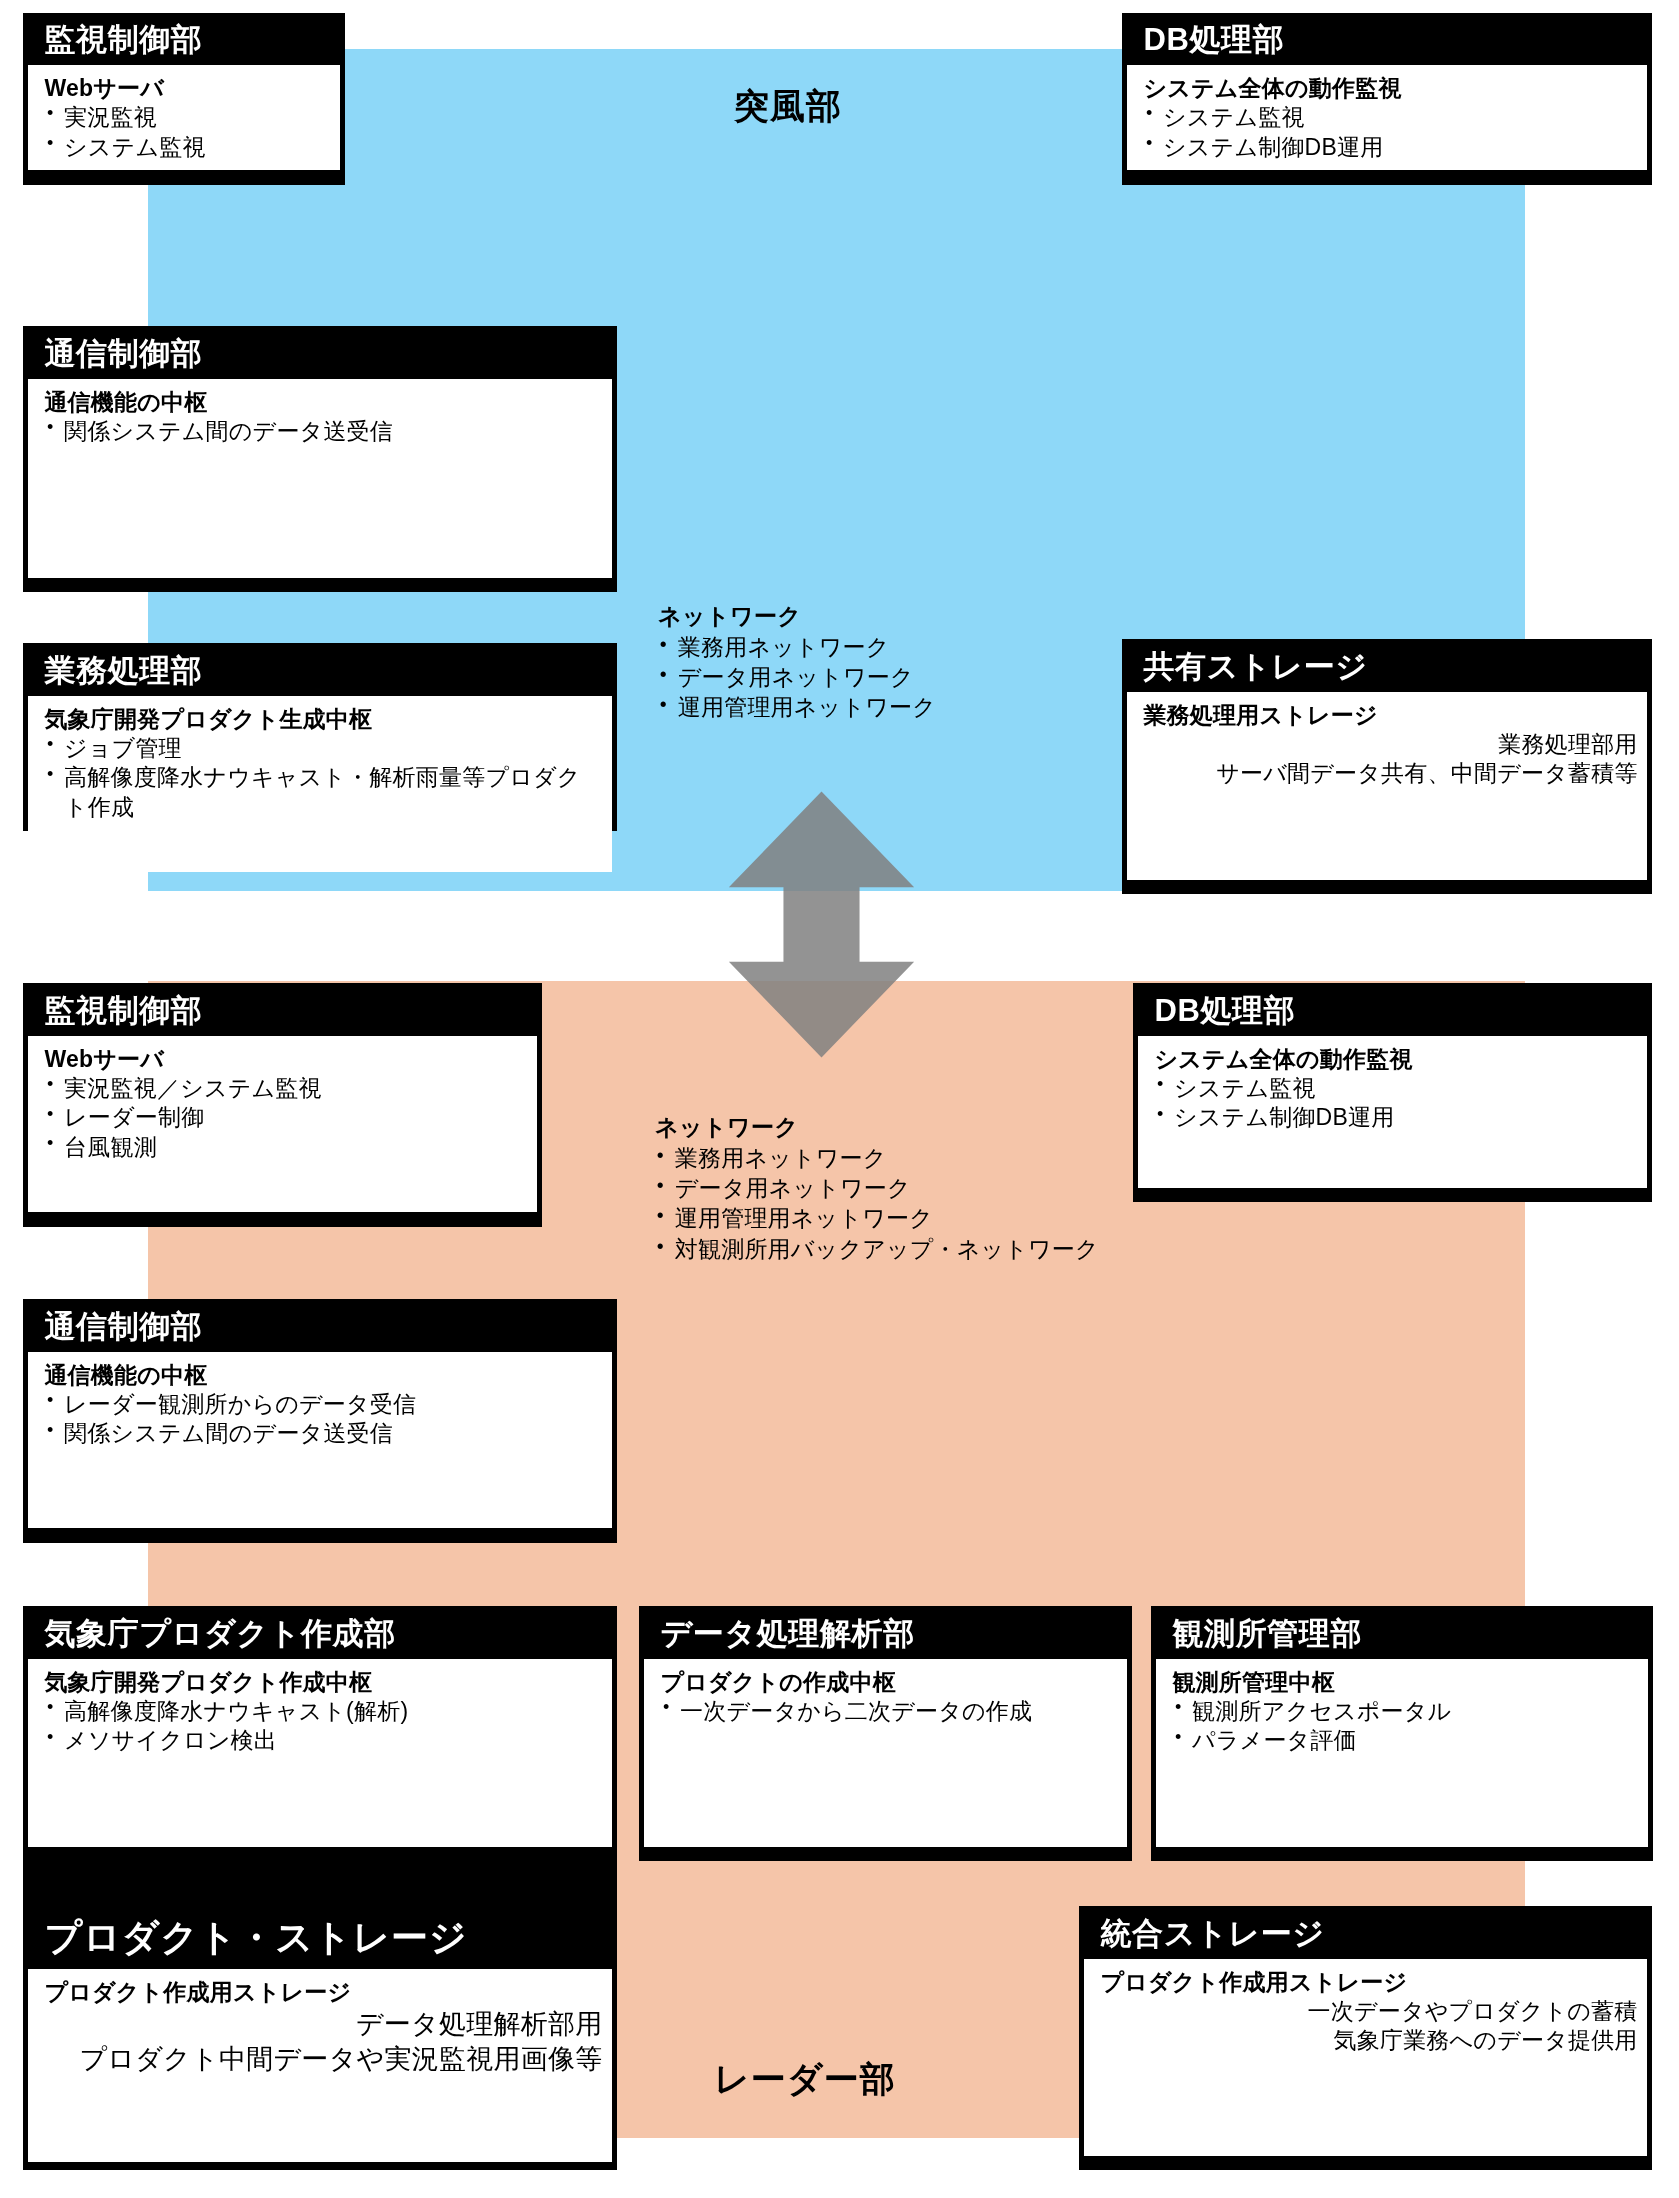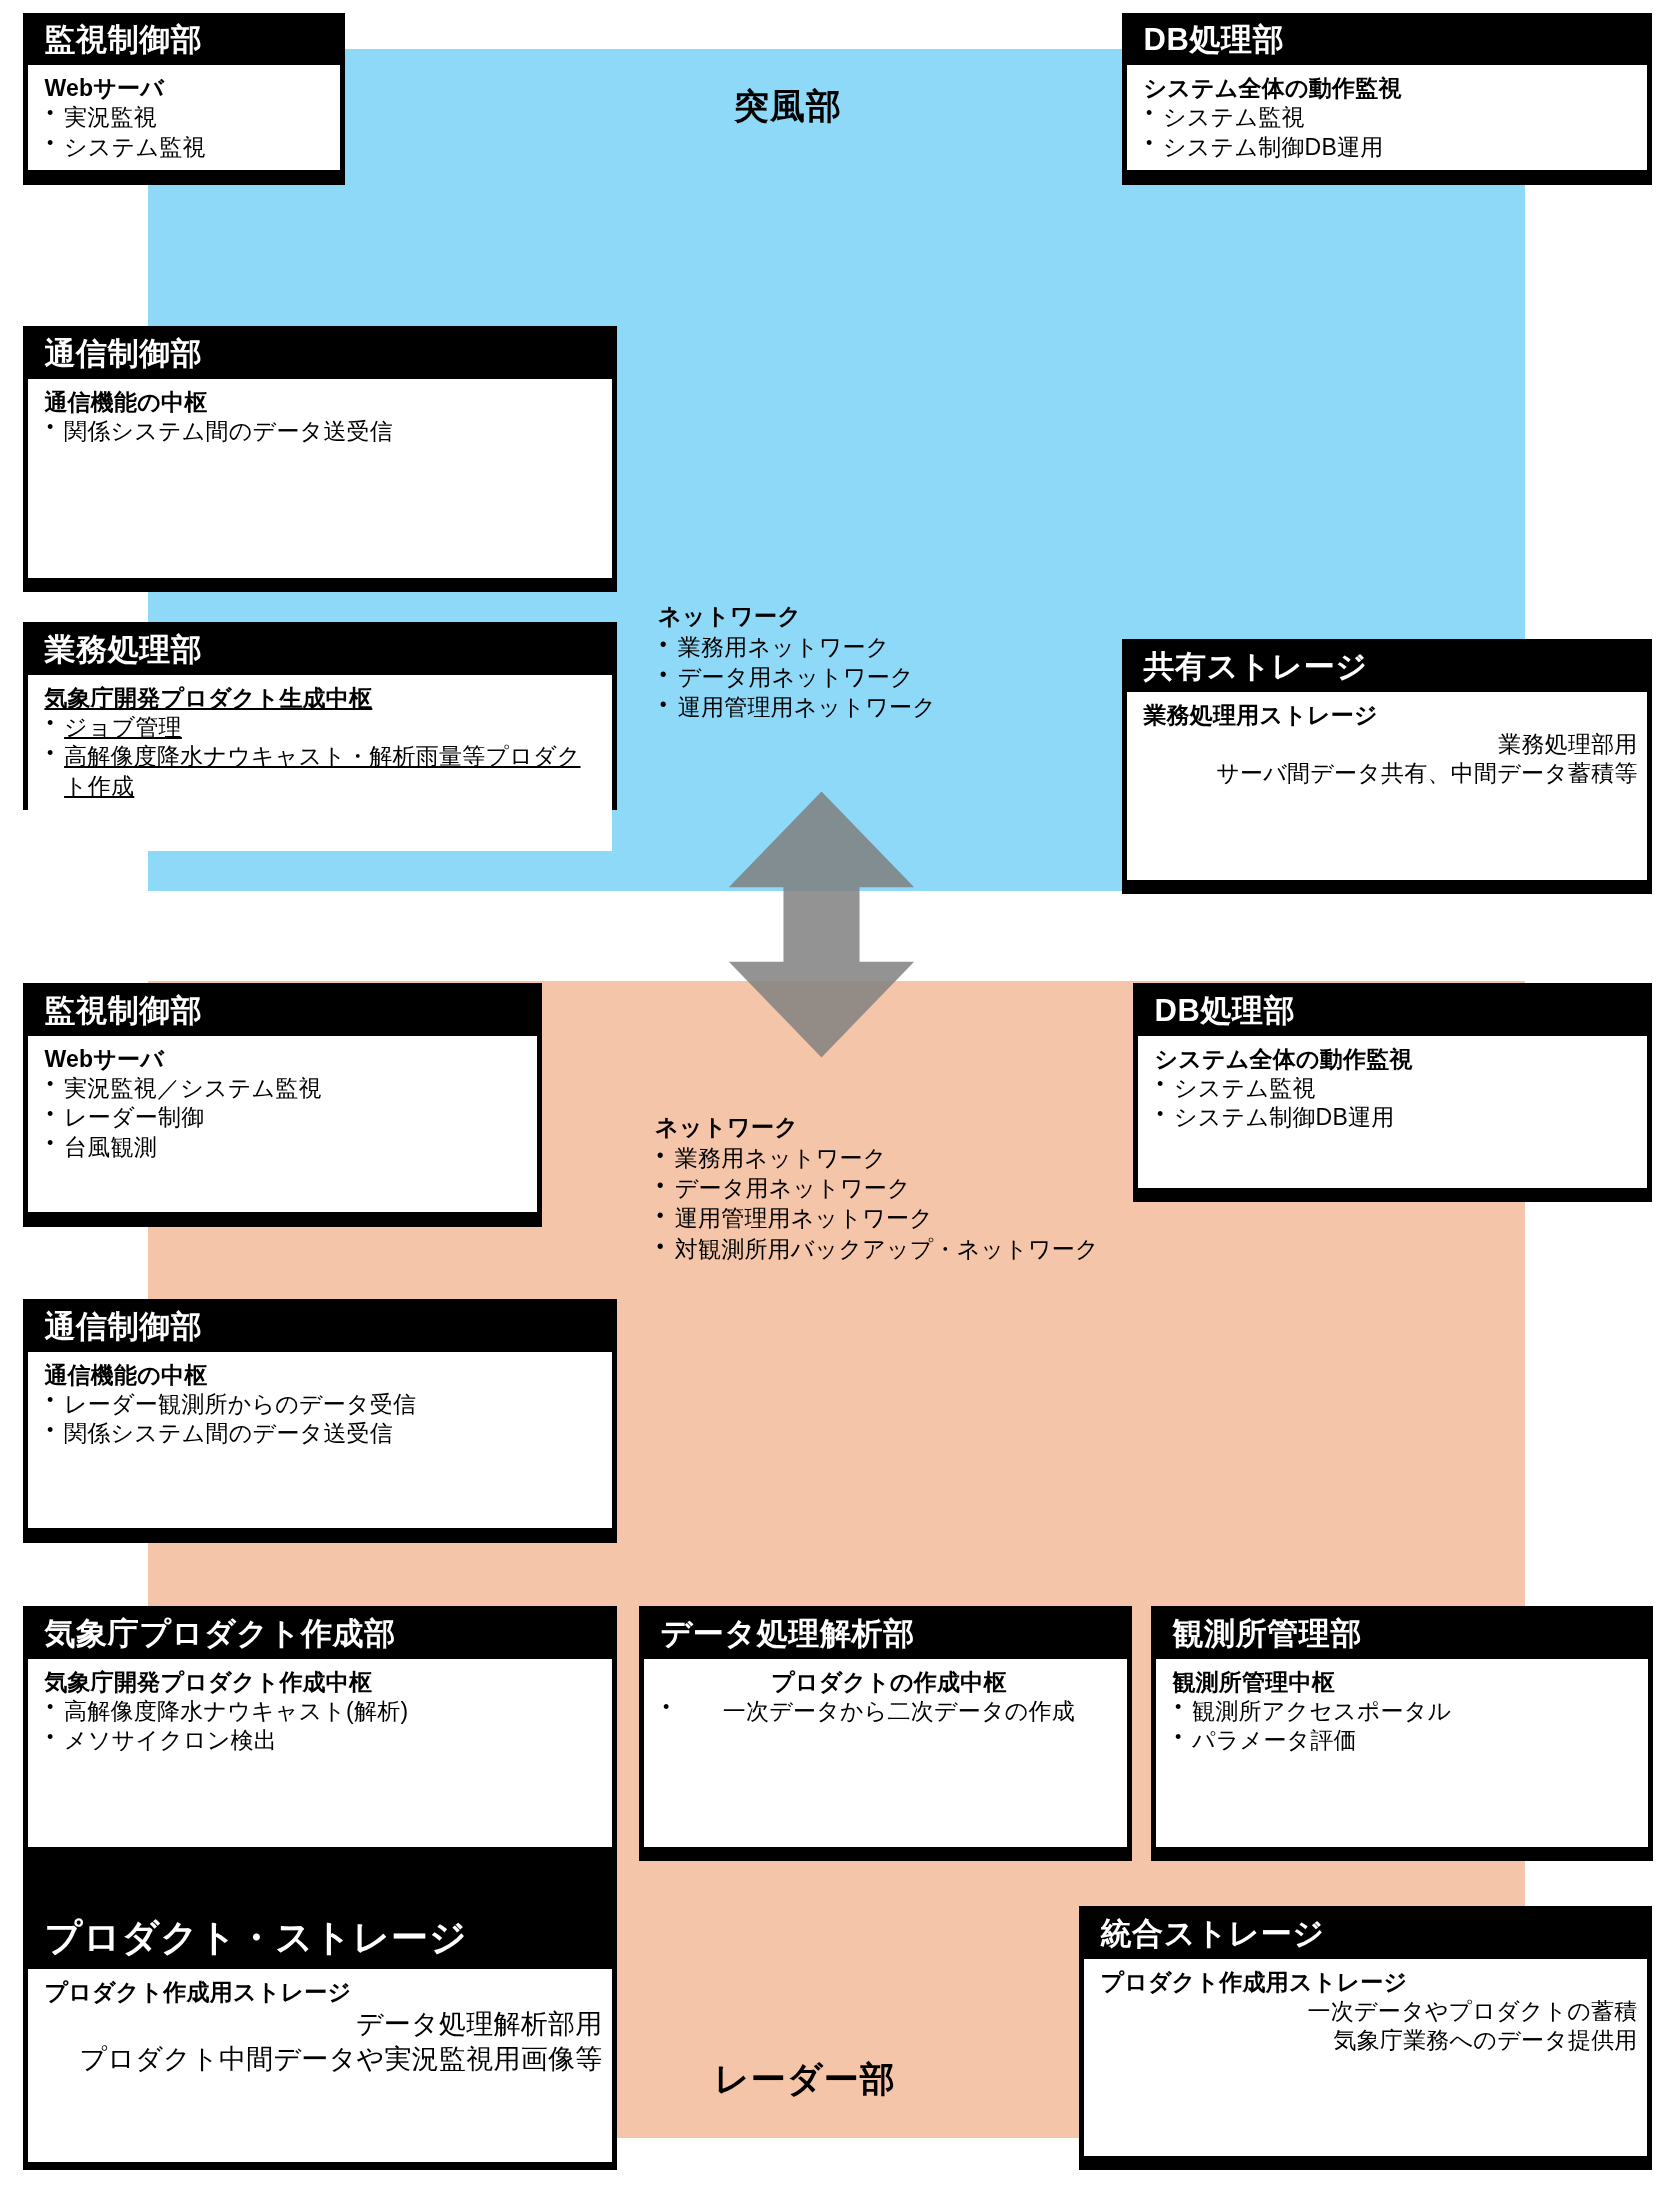--- a/index.html
+++ b/index.html
@@ -114,21 +114,21 @@
   #card-db-top .card-body{height:105px;}
   #card-db-top .body-head{font-size:23px;}
   #card-db-top li{font-size:23px;}
 
   #card-tsushin-top{left:23px;top:326px;width:594px;height:266px;}
   #card-tsushin-top .card-title{font-size:31px;}
   #card-tsushin-top .card-body{height:199px;}
   #card-tsushin-top .body-head{font-size:23px;}
   #card-tsushin-top li{font-size:23px;}
 
-  #card-gyomu{left:23px;top:622px;width:594px;height:188px;text-decoration:underline;}
+  #card-gyomu{left:23px;top:643px;width:594px;height:188px;}
   #card-gyomu .card-title{font-size:31px;}
   #card-gyomu .card-body{height:176px;}
   #card-gyomu .body-head{font-size:23px;}
   #card-gyomu li{font-size:23px;}
   #card-gyomu li.wrap{padding-left:19.7px;white-space:normal;}
 
   #card-kyoyu{left:1122px;top:639px;width:530px;height:255px;}
   #card-kyoyu .card-title{font-size:31px;}
   #card-kyoyu .card-body{height:188px;}
   #card-kyoyu .body-head{font-size:23px;}
@@ -153,21 +153,21 @@
   #card-tsushin-bot li{font-size:23px;}
 
   #card-product-make{left:23px;top:1606px;width:594px;height:325px;}
   #card-product-make .card-title{font-size:31px;}
   #card-product-make .card-body{height:188px;}
   #card-product-make .body-head{font-size:23px;}
   #card-product-make li{font-size:23px;}
 
   #card-data-kaiseki{left:639px;top:1606px;width:493px;height:255px;}
   #card-data-kaiseki .card-title{font-size:31px;}
-  #card-data-kaiseki .card-body{height:188px;text-align:center;}
+  #card-data-kaiseki .card-body{height:188px;}
   #card-data-kaiseki .body-head{font-size:23px;}
   #card-data-kaiseki li{font-size:23px;}
   #card-data-kaiseki li.wrap{white-space:normal;}
 
   #card-kansokujo{left:1151px;top:1606px;width:502px;height:255px;}
   #card-kansokujo .card-title{font-size:31px;}
   #card-kansokujo .card-body{height:188px;}
   #card-kansokujo .body-head{font-size:23px;}
   #card-kansokujo li{font-size:23px;}
 

